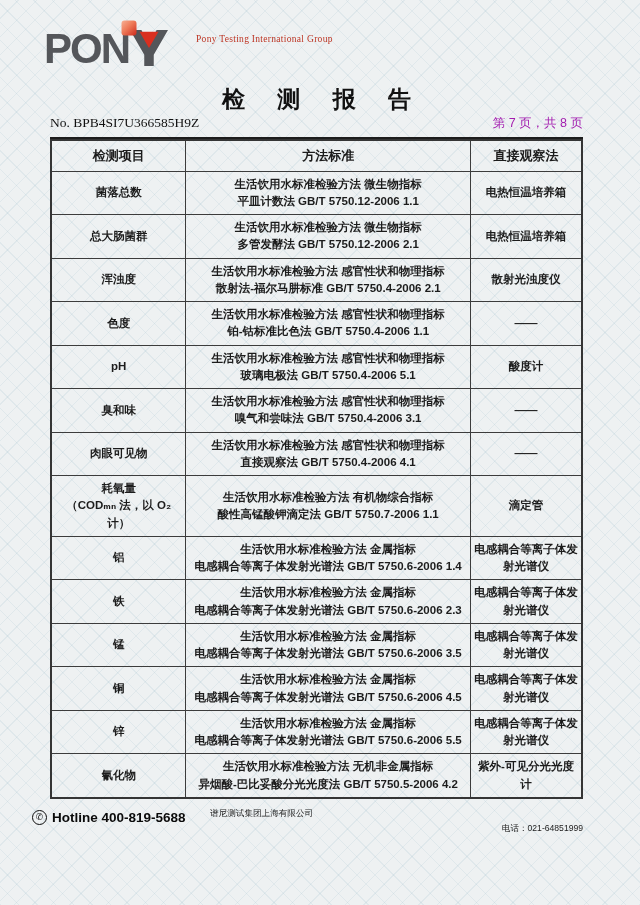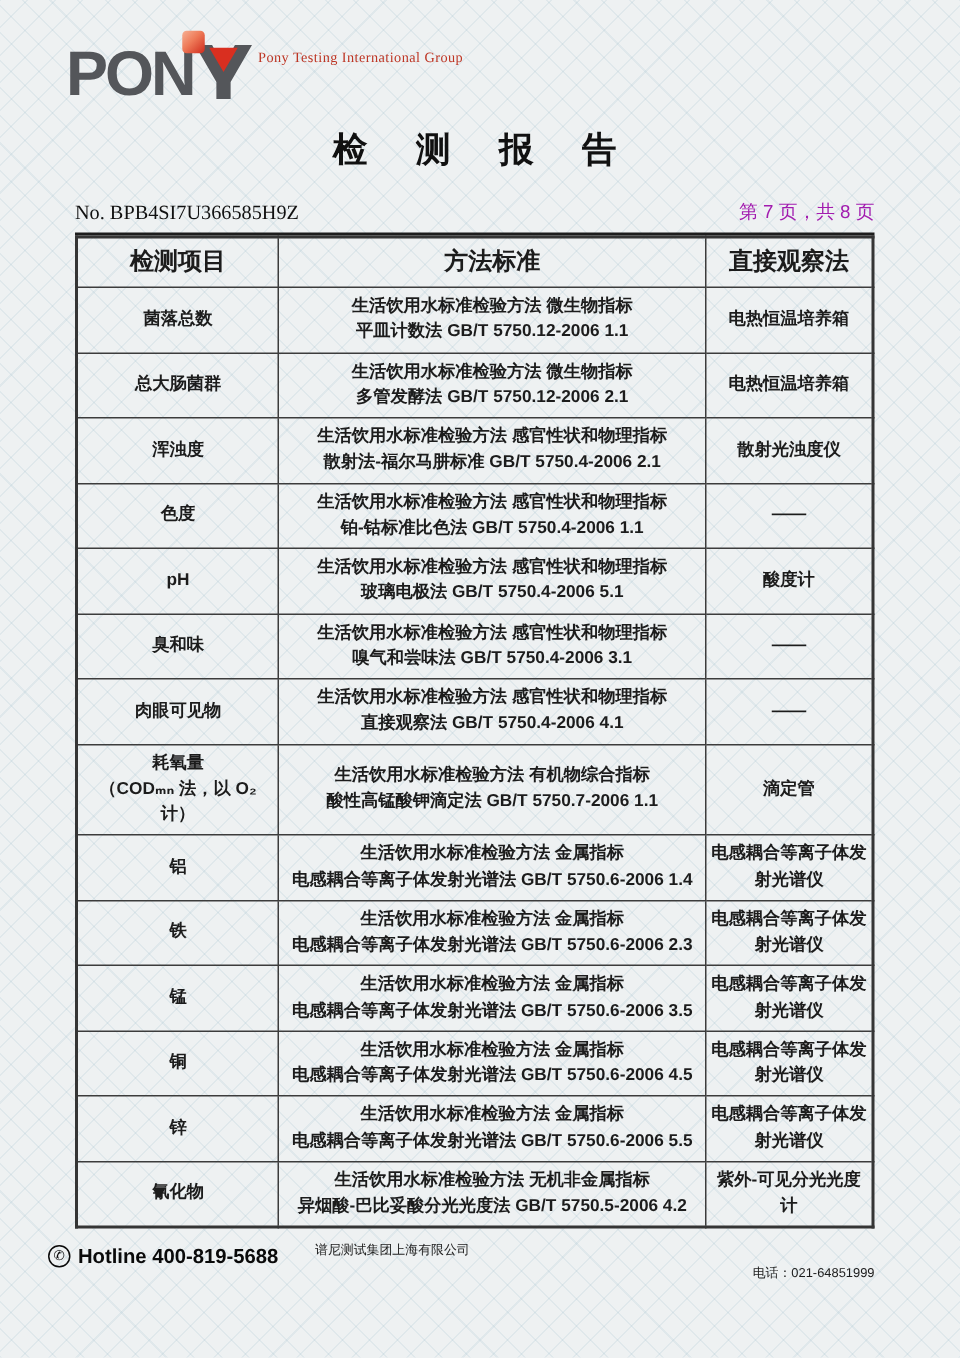--- a/index.html
+++ b/index.html
@@ -8,48 +8,48 @@
     font-family:"Liberation Sans","DejaVu Sans",sans-serif;
     color:#1f1f1f;
     background-color:#eef1f2;
     background-image:
       repeating-linear-gradient(45deg, rgba(150,185,200,.16) 0 1px, transparent 1px 13px),
       repeating-linear-gradient(-45deg, rgba(150,185,200,.16) 0 1px, transparent 1px 13px);
   }
   .page{ width:640px; height:905px; padding:28px 57px 0 50px; overflow:hidden; }
 
   
-  .logo-row{ display:flex; align-items:flex-start; gap:4px; margin-left:-6px; }
+  .logo-row{ display:flex; align-items:flex-start; gap:28px; margin-left:-6px; }
   .logo-word{ display:flex; align-items:flex-start; font-weight:bold; font-size:42px;
               letter-spacing:-2px; color:#54565a; line-height:1; }
   .logo-o{ position:relative; display:inline-block; }
   .o-square{ position:absolute; left:50%; top:52%; transform:translate(-50%,-50%);
              width:15px; height:15px; border-radius:3px;
              background:linear-gradient(135deg,#f7b195 0%,#ee7a58 45%,#cf2a1c 100%); }
   .logo-y{ display:block; margin-left:1px; margin-top:1px; }
   .logo-text{ padding-top:3px; }
   .brand-cn{ font-size:20px; font-weight:bold; color:#36383b; letter-spacing:17px; white-space:nowrap; }
   .brand-en{ font-size:9.5px; color:#bd3524; margin-top:3px; letter-spacing:.3px;
              font-family:"Liberation Serif","DejaVu Serif",serif;text-align:right; }
 
   
   .report-title{ text-align:center; font-size:23px; font-weight:bold; letter-spacing:13px;
                  color:#111; margin-top:14px; text-indent:13px; }
-  .no-row{ display:flex; justify-content:space-between; align-items:center;
-           margin-top:18px; padding-bottom:5px; border-bottom:2.5px solid #1d1d1d; }
+  .no-row{ display:flex; justify-content:space-between; align-items:flex-start;
+           padding-bottom:5px; border-bottom:2.5px solid #1d1d1d; }
   .report-no{ font-family:"Liberation Serif","DejaVu Serif",serif; font-size:13.5px; color:#111; }
   .page-info{ font-size:12.5px; color:#a21caf; }
 
   
   .caption{ text-align:center; font-size:12.5px; font-weight:bold; margin:9px 0 5px 0; color:#111; }
   table{ width:100%; border-collapse:collapse; border:2px solid #353535; table-layout:fixed; }
   th,td{ border:1.2px solid #3c3c3c; text-align:center; vertical-align:middle;
          font-size:11.5px; font-weight:600; color:#1c1c1c; line-height:1.5;
          padding:4px 3px; }
-  th{ height:31px; font-size:16px; }
+  th{ height:31px; font-size:13px; }
   col.c1{ width:25.4%; } col.c2{ width:53.6%; } col.c3{ width:21%; }
   td.cell-item, td.cell-method{ white-space:pre-line; }
   td.cell-method{ padding:4px 6px; }
   tbody td{ height:40px; }
 
   
   footer{ display:flex; margin-top:7px; margin-left:-18px; }
   .f-left{ width:178px; flex:none; padding-top:4px; }
   .hotline{ display:flex; align-items:center; gap:5px; font-size:13.5px; font-weight:bold; color:#0a0a0a; }
   .phone-icon{ display:inline-flex; align-items:center; justify-content:center;

